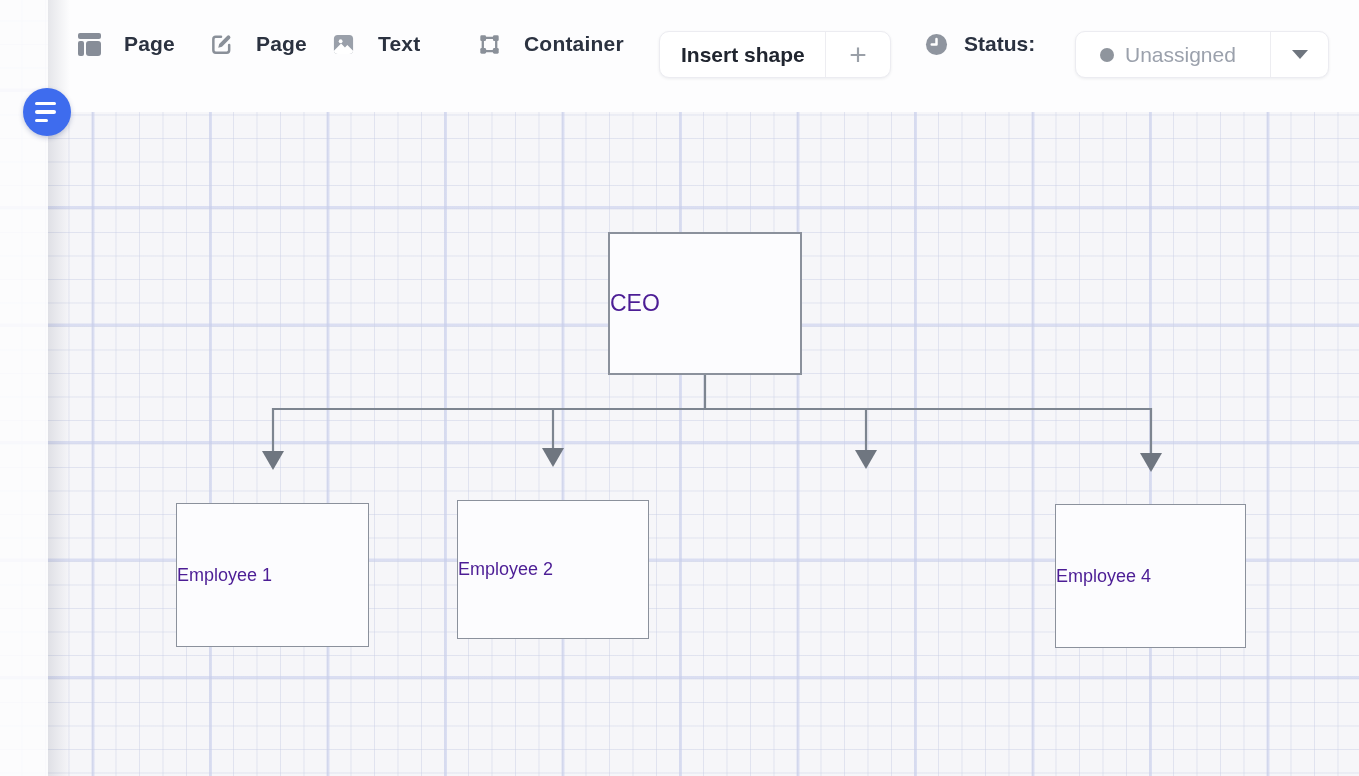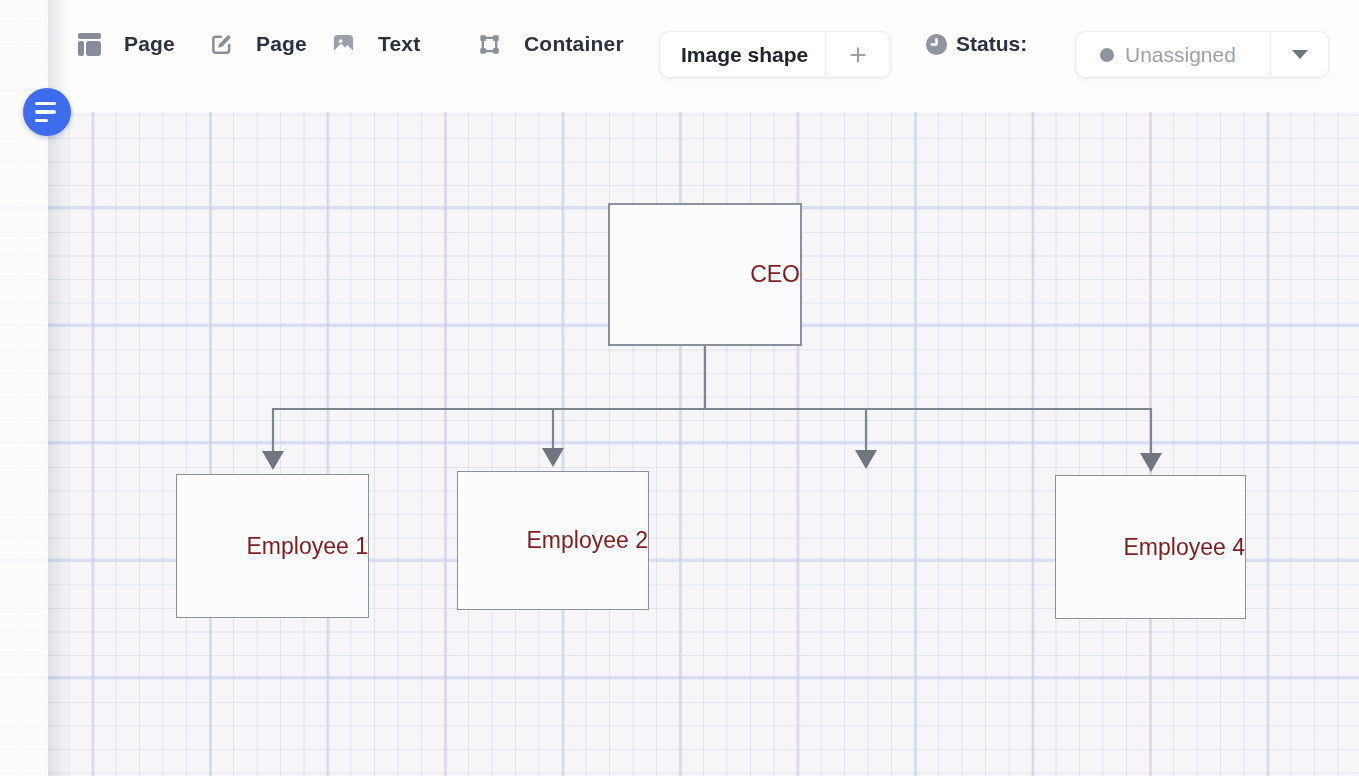--- a/index.html
+++ b/index.html
@@ -16,26 +16,26 @@
       linear-gradient(to right, rgba(203,208,230,0.50) 1px, transparent 1px),
       linear-gradient(to bottom, rgba(203,208,230,0.50) 1px, transparent 1px),
       linear-gradient(to right, rgba(196,203,236,0.55) 3px, transparent 3px),
       linear-gradient(to bottom, rgba(196,203,236,0.55) 3px, transparent 3px);
     background-size:23.5px 23.5px,23.5px 23.5px,117.5px 117.5px,117.5px 117.5px;
     background-position:-2px -3px,-2px -3px,-26px -29px,-26px -29px;
   }
   .connectors{position:absolute;left:0;top:0;width:1359px;height:776px;}
   
   .node{
-    position:absolute;display:flex;align-items:center;justify-content:flex-end;
+    position:absolute;display:flex;align-items:center;justify-content:flex-start;
     background:#fcfcfe;border:2px solid #8b919c;box-sizing:border-box;
-    color:#7f1d1d;text-align:center;
+    color:#4c1d95;text-align:center;margin-top:29px;
   }
   .node.ceo{font-size:23px;}
-  .node.emp{border-width:1.5px;font-size:23px;padding-left:6px;}
+  .node.emp{border-width:1.5px;font-size:18px;}
   
   .toolbar{
     position:absolute;left:48px;top:0;right:0;height:112px;
     background:#fdfdfe;
   }
   .tool-group{position:absolute;top:0;height:88px;display:flex;align-items:center;gap:23px;cursor:pointer;}
   .tool-label{font-size:21px;font-weight:600;color:#2b3240;letter-spacing:.2px;}
   .icon23{width:23px;height:23px;display:block;}
   
   .page-ic{width:23px;height:23px;display:flex;flex-direction:column;gap:2px;}
@@ -48,21 +48,21 @@
     position:absolute;top:31px;height:47px;background:#ffffff;
     border:1px solid #ececf1;border-radius:10px;
     box-shadow:0 1px 3px rgba(40,45,60,0.08);
     display:flex;align-items:center;box-sizing:border-box;
   }
   .insert-btn{left:611px;width:232px;}
   .insert-btn .txt{font-size:21px;font-weight:600;color:#20252f;padding-left:21px;flex:1;cursor:pointer;}
   .v-div{width:1px;height:45px;background:#ededf1;}
   .plus-zone{width:64px;display:flex;align-items:center;justify-content:center;
     font-size:30px;font-weight:300;color:#9aa0a8;cursor:pointer;height:100%;}
-  .status-group{position:absolute;left:877px;top:0;height:88px;display:flex;align-items:center;gap:8px;}
+  .status-group{position:absolute;left:877px;top:0;height:88px;display:flex;align-items:center;gap:16px;}
   .status-label{font-size:21px;font-weight:700;color:#2a3140;}
   .status-dd{left:1027px;width:254px;cursor:pointer;}
   .status-dd .dot{width:14px;height:14px;border-radius:50%;background:#8f959d;margin-left:24px;}
   .status-dd .val{font-size:21px;font-weight:500;color:#9ba1ac;margin-left:11px;flex:1;}
   .chev-zone{width:57px;height:100%;display:flex;align-items:center;justify-content:center;}
   .chev{width:0;height:0;border-left:8px solid transparent;border-right:8px solid transparent;border-top:9px solid #6e757e;}
   
   .gutter{
     position:absolute;left:0;top:0;width:48px;height:776px;
     background:rgba(253,253,254,0.85);
@@ -154,21 +154,21 @@
       <rect x="5" y="5" width="14" height="14" rx="2" fill="none" stroke="#8a9099" stroke-width="2.4"></rect>
       <rect x="2.4" y="2.4" width="6" height="6" rx="1.4" fill="#8a9099"></rect>
       <rect x="15.6" y="2.4" width="6" height="6" rx="1.4" fill="#8a9099"></rect>
       <rect x="2.4" y="15.6" width="6" height="6" rx="1.4" fill="#8a9099"></rect>
       <rect x="15.6" y="15.6" width="6" height="6" rx="1.4" fill="#8a9099"></rect>
     </svg>
     <span class="tool-label">Container</span>
   </div>
 
   <div class="pill insert-btn">
-    <span class="txt">Image shape</span>
+    <span class="txt">Insert shape</span>
     <div class="v-div"></div>
     <span class="plus-zone">+</span>
   </div>
 
   <div class="status-group">
     <svg class="icon23" viewBox="0 0 24 24">
       <circle cx="12" cy="12" r="11" fill="#8f959f"></circle>
       <path d="M12 6.2 V12 H7" fill="none" stroke="#fff" stroke-width="2.6" stroke-linecap="round" stroke-linejoin="round"></path>
     </svg>
     <span class="status-label">Status:</span>

